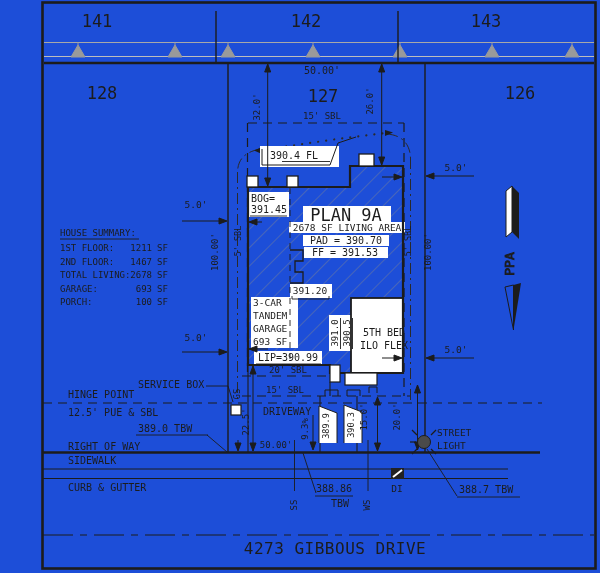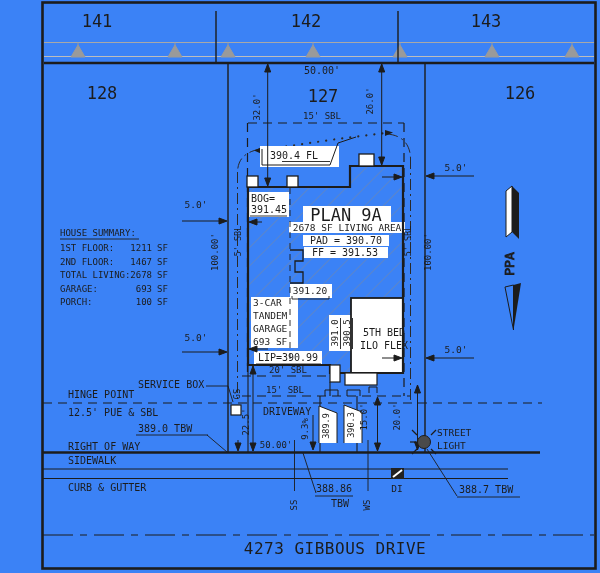--- a/index.html
+++ b/index.html
@@ -1,16 +1,16 @@
 <!DOCTYPE html>
 <html><head>
 <meta charset="utf-8">
 <style>
   html,body{margin:0;padding:0;background:#fff;}
-  #page{position:relative;width:600px;height:573px;background:#3b82f6;overflow:hidden;
+  #page{position:relative;width:600px;height:573px;background:#1d4ed8;overflow:hidden;
         font-family:"DejaVu Sans Mono", monospace;}
   svg{position:absolute;top:0;left:0;}
   svg text{fill:#1c1c1c;font-family:"DejaVu Sans Mono", monospace;}
 </style>
 </head>
 <body>
 
 <div id="page">
 <svg width="600" height="573" viewBox="0 0 600 573">
   <defs>

